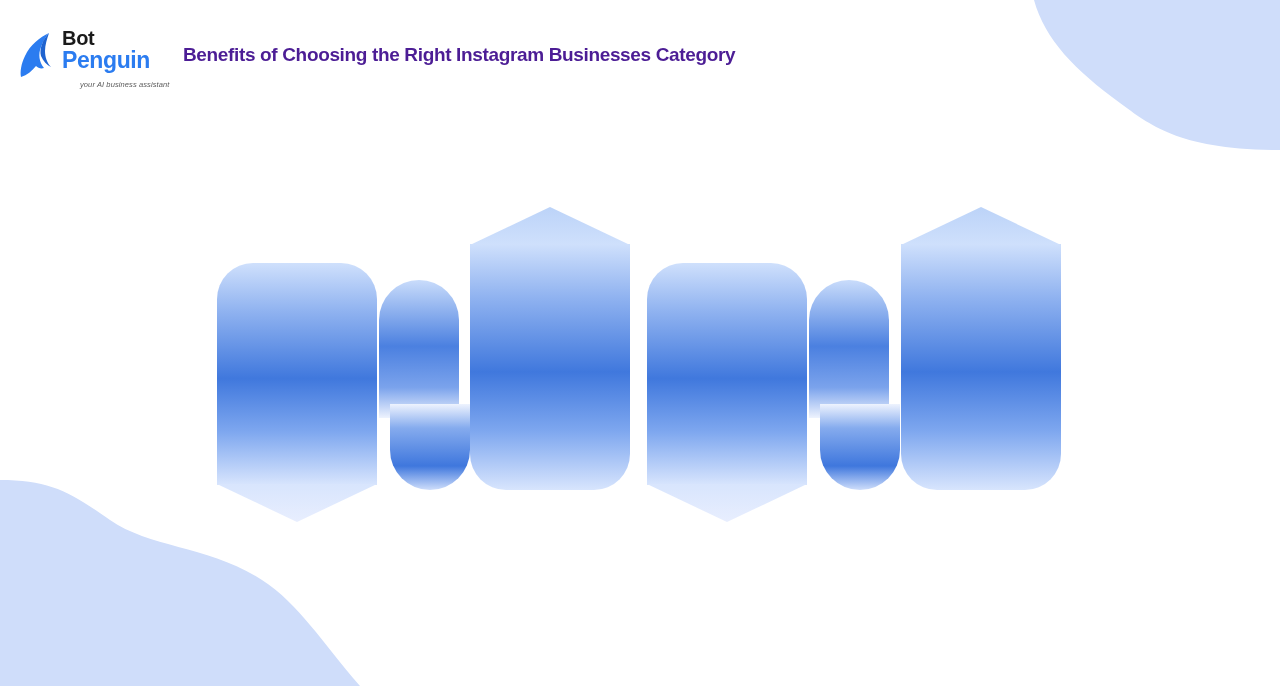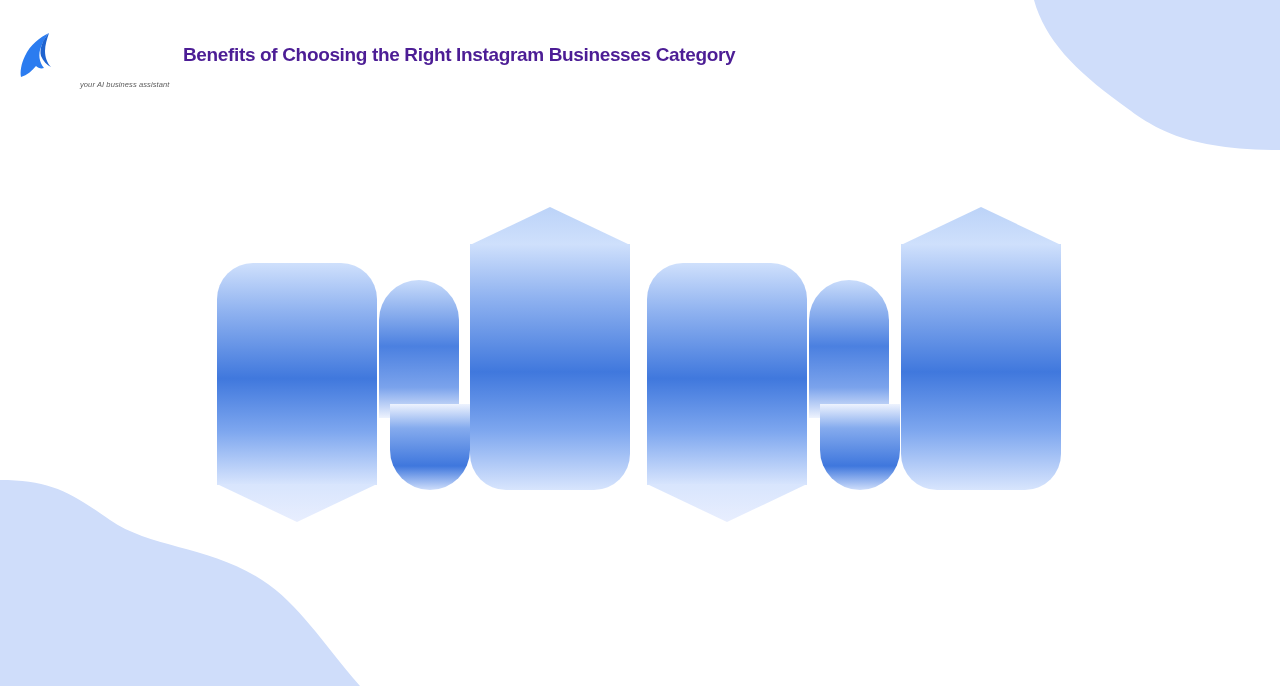--- a/index.html
+++ b/index.html
@@ -187,20 +187,24 @@
     <path d="M1034,0 L1280,0 L1280,150 C1180,150 1150,125 1120,103 C1075,70 1045,40 1034,0 Z" fill="#cfddfa"></path>
     <path d="M0,480 L0,686 L360,686 C320,640 300,605 262,580 C210,546 150,548 110,520 C70,492 50,480 0,480 Z" fill="#cfddfa"></path>
   </svg>
 
   <div class="header">
     <div class="logo">
       <svg class="logo-bird" viewBox="0 0 44 46" xmlns="http://www.w3.org/2000/svg">
         <path d="M31 1 C22 5, 12 13, 7 24 C3 32, 2 40, 3 45 C9 43, 14 39, 18 34 C20 36, 23 37, 26 36 C21 30, 20 22, 23 15 C25 9, 28 4, 31 1 Z" fill="#2b7cf0"></path>
         <path d="M31 1 C29 7, 27 13, 27 19 C27 25, 29 31, 33 35 C29 33, 25 29, 23 24 C21 17, 25 7, 31 1 Z" fill="#1f63cf"></path>
       </svg>
+      <div class="logo-text">
+        <span class="logo-bot">Bot</span>
+        <span class="logo-penguin">Penguin</span>
+      </div>
       <div class="logo-tag">your AI business assistant</div>
     </div>
     <div class="page-title">Benefits of Choosing the Right Instagram Businesses Category</div>
   </div>
 
   <div class="flow">
 
     <div class="connector conn-top" style="left:379px; top:280px; height:138px;"></div>
     <div class="connector conn-bot" style="left:390px; top:404px; height:86px;"></div>
 

